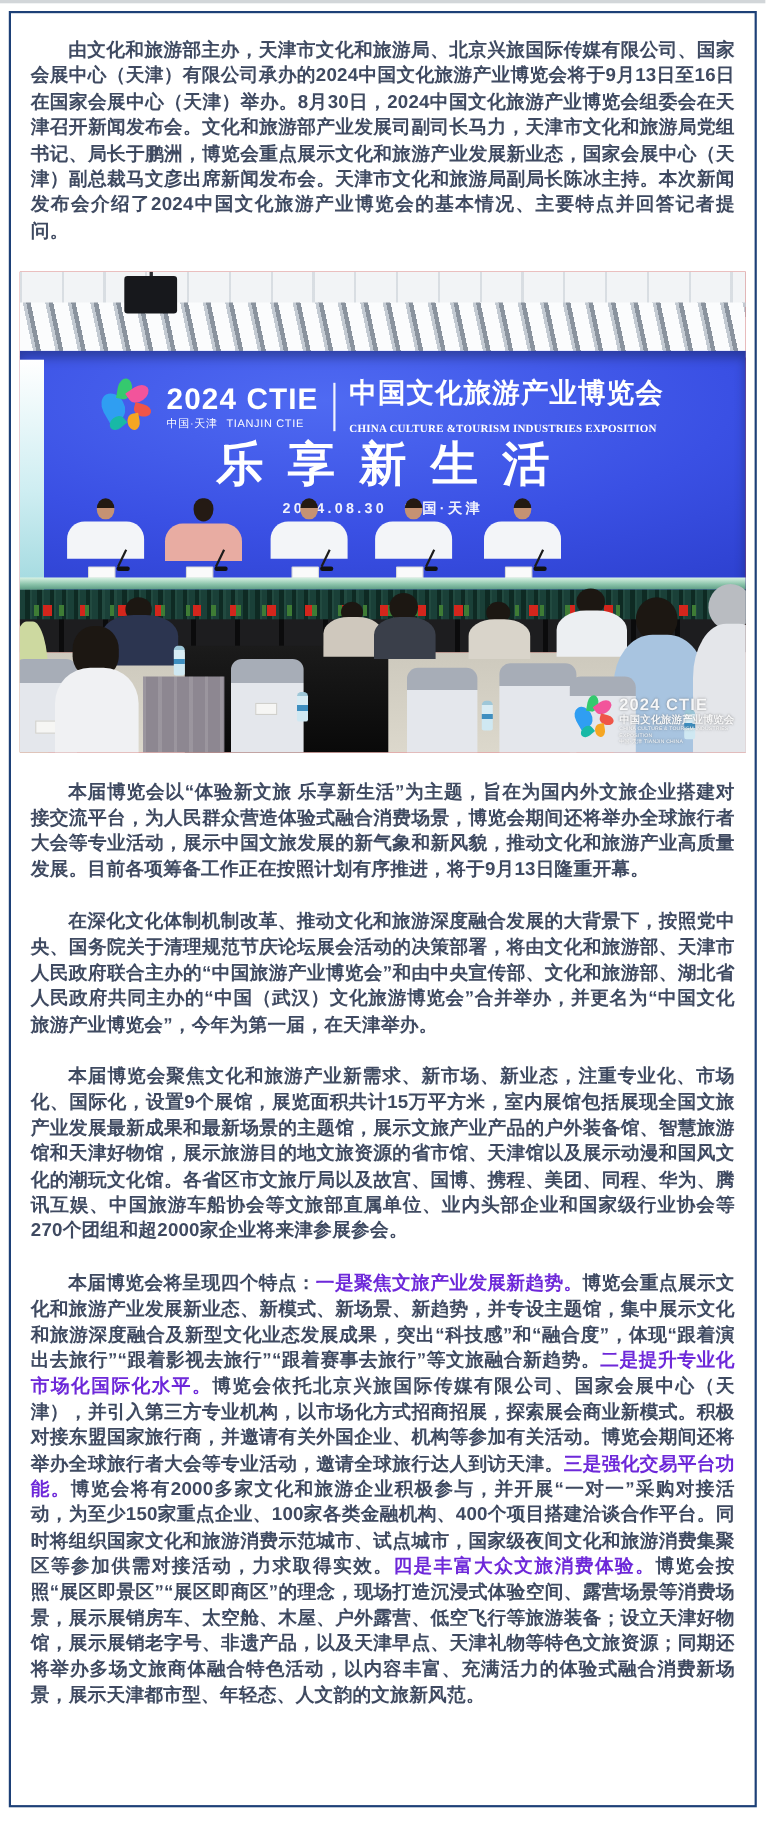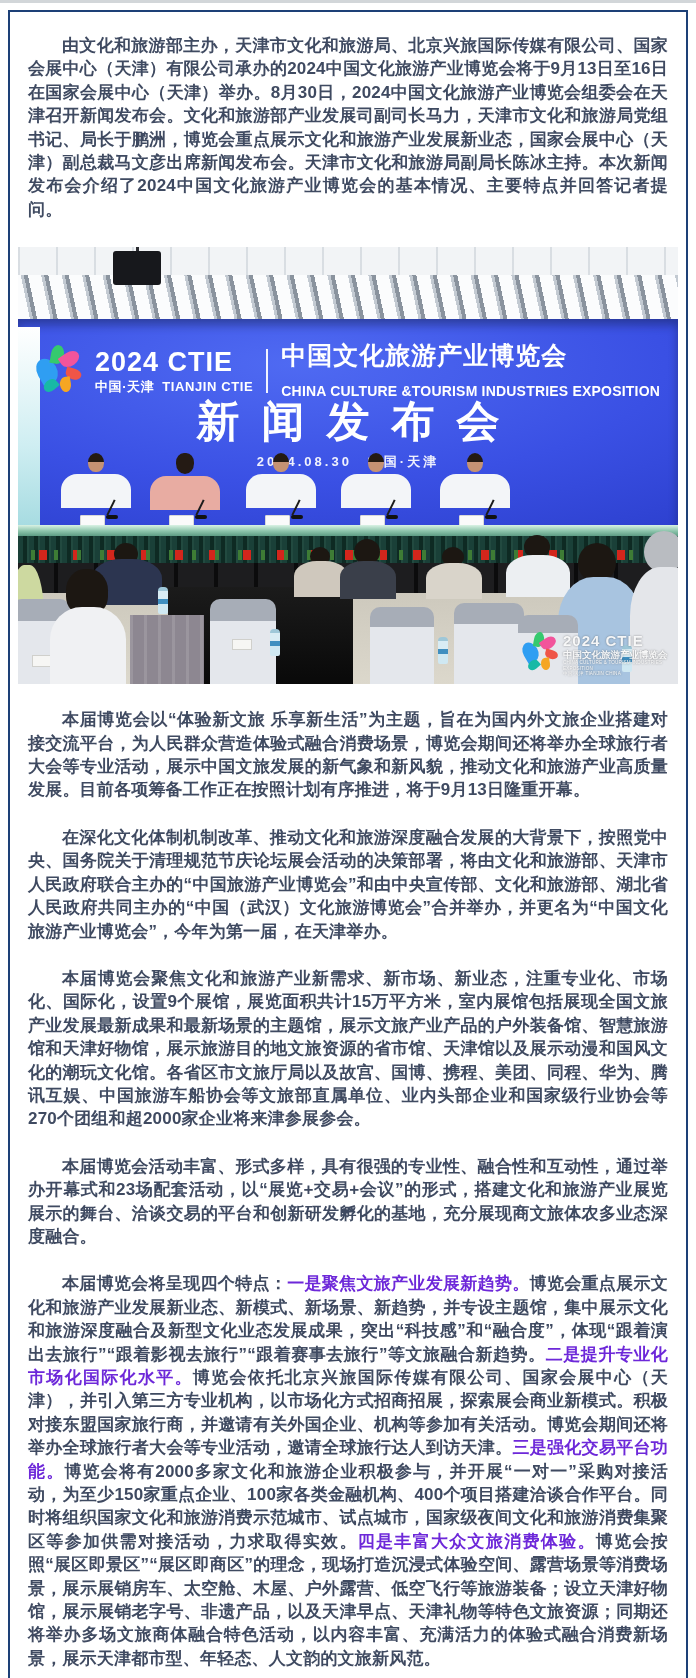--- a/index.html
+++ b/index.html
@@ -47,25 +47,25 @@
     background: linear-gradient(180deg,#ffffff 0%, #cfeef2 55%, #9fd8de 100%); }
 
   .banner-row {
     left:0; top:96px; width:660px; display:flex; justify-content:center;
     align-items:center; gap:13px; color:#fff;
   }
   .logo { position:relative; width:46px; height:54px; display:inline-block; }
   .petal { position:absolute; border-radius:58% 58% 58% 4%; }
   .brand-block { display:flex; flex-direction:column; line-height:1; }
   .brand { font-size:27px; font-weight:800; letter-spacing:1px; }
-  .brand-sub { margin-top:4px; font-size:13px; font-weight:700; letter-spacing:.6px; display:flex; gap:8px; }
+  .brand-sub { margin-top:4px; font-size:10px; font-weight:400; letter-spacing:.6px; display:flex; gap:8px; }
   .vdivider { width:2px; height:44px; background:rgba(255,255,255,.92); }
   .title-block { display:flex; flex-direction:column; line-height:1; }
   .title-cn { font-size:25px; font-weight:800; letter-spacing:1px; }
-  .title-en { margin-top:16px; font-size:14px; font-weight:700; letter-spacing:.2px; }
+  .title-en { margin-top:16px; font-size:10px; font-weight:700; letter-spacing:.2px;font-family:Liberation Serif, serif; }
   .headline {
     left:0; top:146px; width:660px; text-align:center; color:#fff;
     font-size:43px; font-weight:800; letter-spacing:22px; padding-left:22px;
   }
   .date-loc {
     left:0; top:206px; width:660px; text-align:center; color:rgba(255,255,255,.92);
     font-size:13px; font-weight:600; letter-spacing:3px;
   }
 
   
@@ -152,21 +152,21 @@
           <i style="font-style:normal">TIANJIN CTIE</i>
         </span>
       </span>
       <span class="vdivider"></span>
       <span class="title-block">
         <span class="title-cn">中国文化旅游产业博览会</span>
         <span class="title-en">CHINA CULTURE &amp;TOURISM INDUSTRIES EXPOSITION</span>
       </span>
     </div>
 
-    <div class="abs headline">新闻发布会</div>
+    <div class="abs headline">乐享新生活</div>
     <div class="abs date-loc">2024.08.30　中国·天津</div>
 
     <div class="person" style="left:43px">
         <div class="p-head"></div>
         <div class="p-body"></div>
       </div>
     <div class="person woman" style="left:132px">
         <div class="p-head"></div>
         <div class="p-body"></div>
       </div>
@@ -252,16 +252,15 @@
         <span class="wm-cn">中国文化旅游产业博览会</span>
         <span class="wm-tiny">CHINA CULTURE &amp; TOURISM INDUSTRIES EXPOSITION</span>
         <span class="wm-tiny">中国·天津 TIANJIN CHINA</span>
       </span>
     </div>
   </figure>
 
   <p class="para">本届博览会以“体验新文旅 乐享新生活”为主题，旨在为国内外文旅企业搭建对接交流平台，为人民群众营造体验式融合消费场景，博览会期间还将举办全球旅行者大会等专业活动，展示中国文旅发展的新气象和新风貌，推动文化和旅游产业高质量发展。目前各项筹备工作正在按照计划有序推进，将于9月13日隆重开幕。</p>
   <p class="para">在深化文化体制机制改革、推动文化和旅游深度融合发展的大背景下，按照党中央、国务院关于清理规范节庆论坛展会活动的决策部署，将由文化和旅游部、天津市人民政府联合主办的“中国旅游产业博览会”和由中央宣传部、文化和旅游部、湖北省人民政府共同主办的“中国（武汉）文化旅游博览会”合并举办，并更名为“中国文化旅游产业博览会”，今年为第一届，在天津举办。</p>
   <p class="para">本届博览会聚焦文化和旅游产业新需求、新市场、新业态，注重专业化、市场化、国际化，设置9个展馆，展览面积共计15万平方米，室内展馆包括展现全国文旅产业发展最新成果和最新场景的主题馆，展示文旅产业产品的户外装备馆、智慧旅游馆和天津好物馆，展示旅游目的地文旅资源的省市馆、天津馆以及展示动漫和国风文化的潮玩文化馆。各省区市文旅厅局以及故宫、国博、携程、美团、同程、华为、腾讯互娱、中国旅游车船协会等文旅部直属单位、业内头部企业和国家级行业协会等270个团组和超2000家企业将来津参展参会。</p>
-  <p class="para">本届博览会活动丰富、形式多样，具有很强的专业性、融合性和互动性，通过举办开幕式和23场配套活动，以“展览+交易+会议”的形式，搭建文化和旅游产业展览展示的舞台、洽谈交易的平台和创新研发孵化的基地，充分展现商文旅体农多业态深度融合。</p>
   <p class="para"><span>本届博览会将呈现四个特点：</span><span class="seg-bold">一是聚焦文旅产业发展新趋势。</span><span>博览会重点展示文化和旅游产业发展新业态、新模式、新场景、新趋势，并专设主题馆，集中展示文化和旅游深度融合及新型文化业态发展成果，突出“科技感”和“融合度”，体现“跟着演出去旅行”“跟着影视去旅行”“跟着赛事去旅行”等文旅融合新趋势。</span><span class="seg-bold">二是提升专业化市场化国际化水平。</span><span>博览会依托北京兴旅国际传媒有限公司、国家会展中心（天津），并引入第三方专业机构，以市场化方式招商招展，探索展会商业新模式。积极对接东盟国家旅行商，并邀请有关外国企业、机构等参加有关活动。博览会期间还将举办全球旅行者大会等专业活动，邀请全球旅行达人到访天津。</span><span class="seg-bold">三是强化交易平台功能。</span><span>博览会将有2000多家文化和旅游企业积极参与，并开展“一对一”采购对接活动，为至少150家重点企业、100家各类金融机构、400个项目搭建洽谈合作平台。同时将组织国家文化和旅游消费示范城市、试点城市，国家级夜间文化和旅游消费集聚区等参加供需对接活动，力求取得实效。</span><span class="seg-bold">四是丰富大众文旅消费体验。</span><span>博览会按照“展区即景区”“展区即商区”的理念，现场打造沉浸式体验空间、露营场景等消费场景，展示展销房车、太空舱、木屋、户外露营、低空飞行等旅游装备；设立天津好物馆，展示展销老字号、非遗产品，以及天津早点、天津礼物等特色文旅资源；同期还将举办多场文旅商体融合特色活动，以内容丰富、充满活力的体验式融合消费新场景，展示天津都市型、年轻态、人文韵的文旅新风范。</span></p>
 
 </div>
 
 </body></html>

